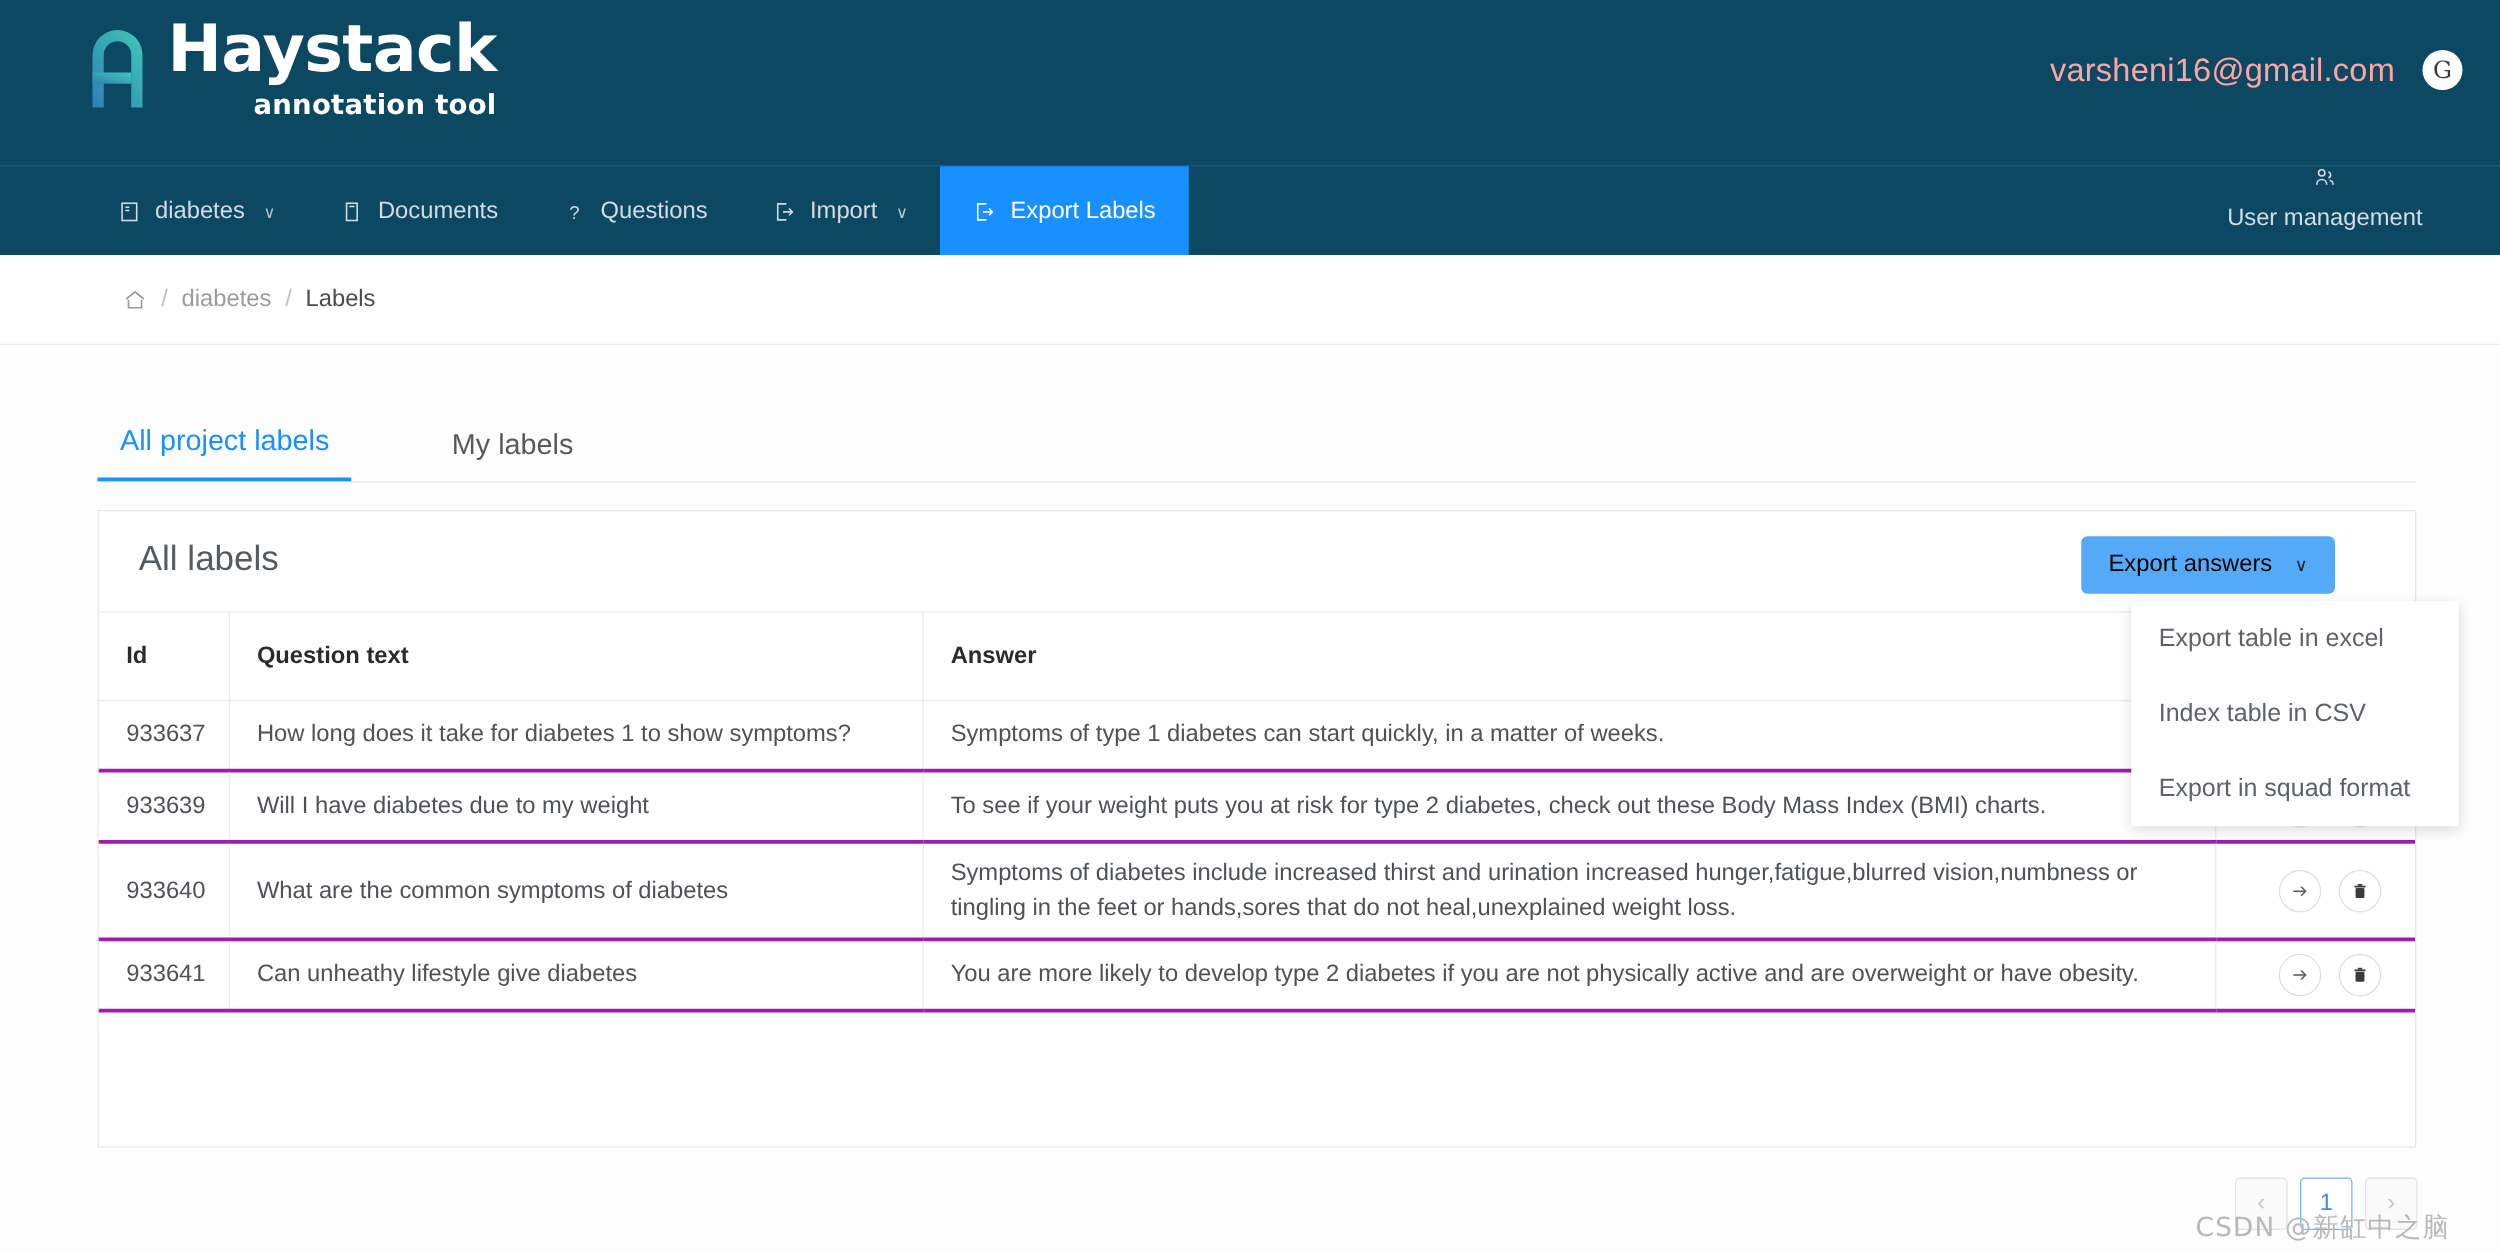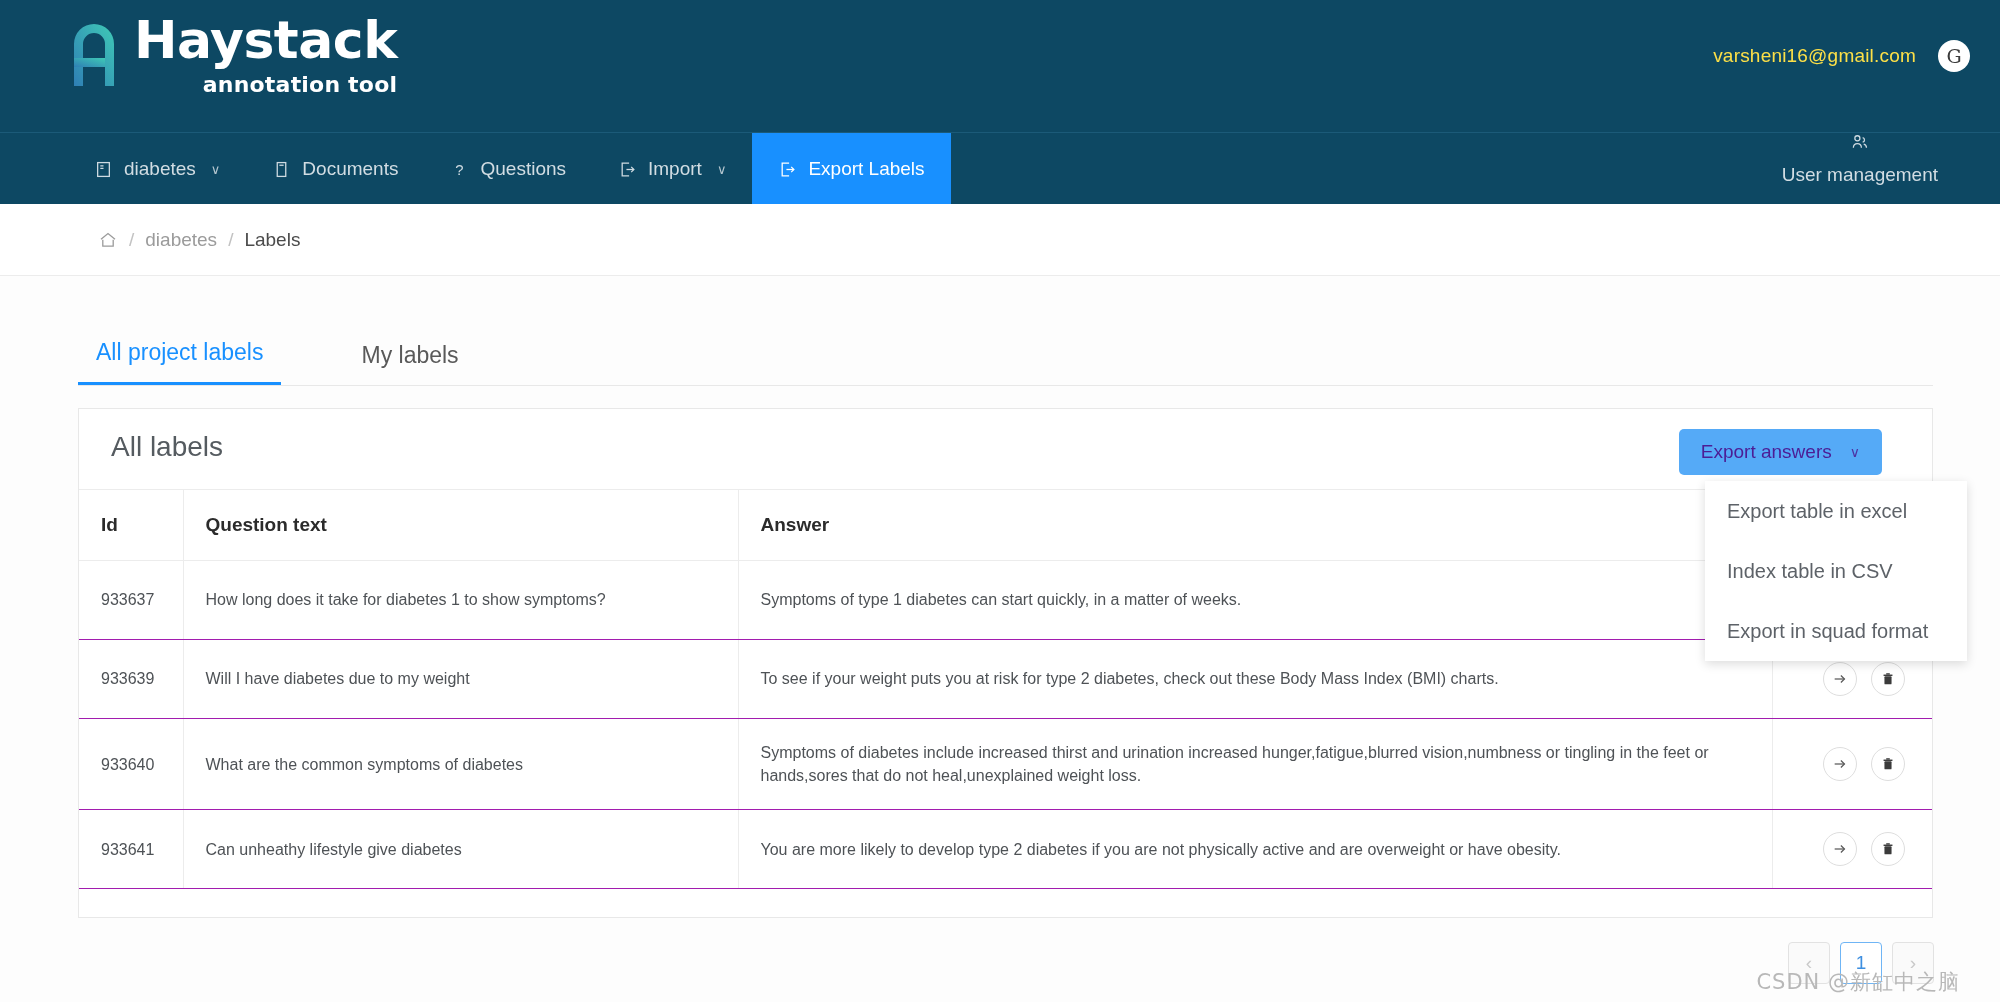--- a/index.html
+++ b/index.html
@@ -23,21 +23,21 @@
     font-size:52px; color:#ffffff; font-weight:700; letter-spacing:-0.5px;
     line-height:60px; font-family:"DejaVu Sans", sans-serif;
   }
   .logo-sub {
     font-size:22px; color:#ffffff; font-weight:700; letter-spacing:0.2px;
     text-align:right; margin-top:2px; font-family:"DejaVu Sans", sans-serif;
   }
   .user-area {
     position:absolute; right:30px; top:40px; display:flex; align-items:center; gap:22px;
   }
-  .user-email { font-size:19px; color:#fde047; letter-spacing:0.2px; }
+  .user-email { font-size:26px; color:#fca5a5; letter-spacing:0.2px; }
   .avatar {
     width:32px; height:32px; border-radius:50%; background:#ffffff;
     display:flex; align-items:center; justify-content:center;
     font-size:19px; color:#3b3b3b; font-family:"DejaVu Serif", serif;
   }
 
   
   .navbar {
     position:absolute; top:132px; left:0; width:2000px; height:72px;
     background:#0d4863; border-top:1px solid #1b5a78;
@@ -81,36 +81,36 @@
   
   .card {
     position:absolute; top:408px; left:78px; width:1855px; height:510px;
     background:#ffffff; border:1px solid #e8e8e8;
   }
   .card-head { position:relative; height:80px; }
   .card-title {
     position:absolute; left:32px; top:22px; font-size:28px; color:#555b60; font-weight:400;
   }
   .export-btn {
-    position:absolute; right:50px; top:20px;
-    background:#55aaf7; color:#4c1d95; font-size:19px;
+    position:absolute; right:64px; top:20px;
+    background:#55aaf7; color:#000000; font-size:19px;
     padding:12px 22px; border-radius:5px; cursor:pointer;
     display:flex; align-items:center; gap:14px;
   }
   .export-btn .caret { font-size:14px; }
 
   
   table { width:100%; border-collapse:collapse; table-layout:fixed; }
   thead th {
     text-align:left; font-size:19px; color:#2b2b2b; font-weight:700;
     padding:24px 22px; border-top:1px solid #ececec; border-bottom:1px solid #ececec;
   }
   tbody td {
-    font-size:16px; color:#4e5256; padding:22px 22px;
-    border-bottom:1px solid #a21caf; vertical-align:middle; line-height:1.45;
+    font-size:19px; color:#4e5256; padding:10px 22px;
+    border-bottom:3px solid #a21caf; vertical-align:middle; line-height:1.45;
   }
   .col-id { width:104px; border-right:1px solid #ececec; }
   .col-q  { width:555px; border-right:1px solid #ececec; }
   .col-a  { width:auto; border-right:1px solid #ececec; }
   .col-act{ width:160px; }
   tbody td.col-id { color:#4e5256; }
   .actions { display:flex; gap:14px; align-items:center; justify-content:flex-start; padding-left:28px; }
   .act-btn {
     width:34px; height:34px; border-radius:50%; border:1px solid #dedede;
     display:flex; align-items:center; justify-content:center; cursor:pointer; background:#fff;

